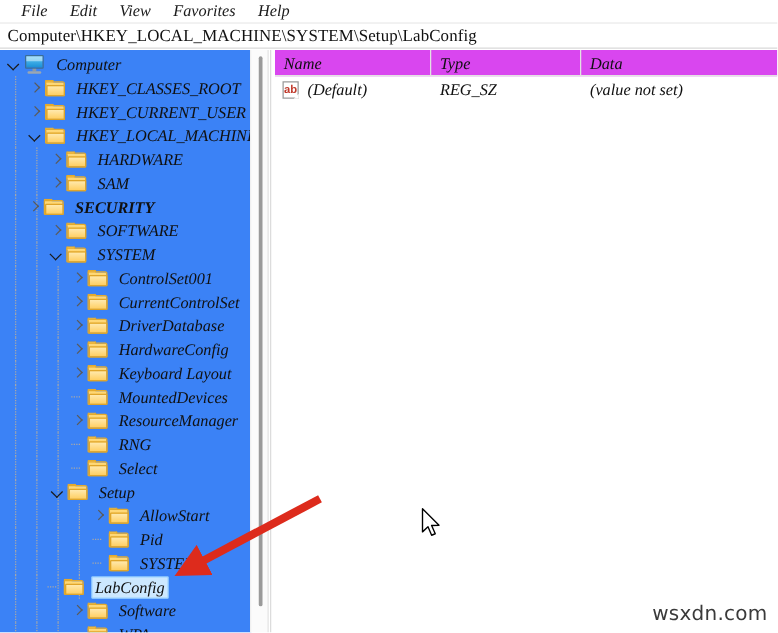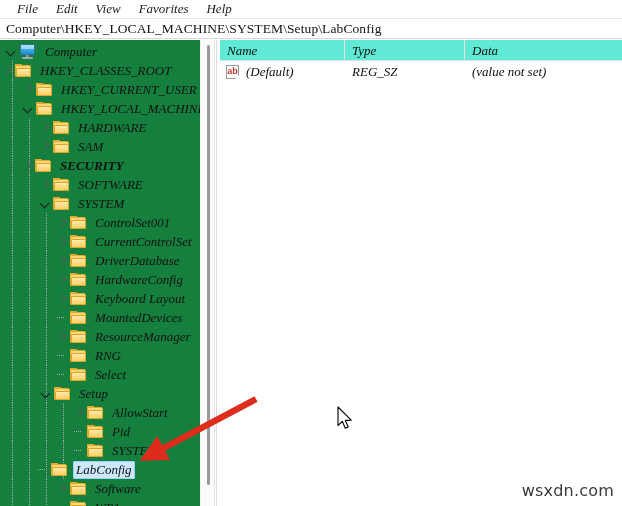--- a/index.html
+++ b/index.html
@@ -56,21 +56,21 @@
   
   .panes {
     position: absolute; left: 0; top: 40px;
     width: 622px; height: 466px;
     box-sizing: border-box;
   }
 
   .left-pane {
     position: absolute; left: 0; top: 0;
     width: 200px; height: 466px;
-    background: #15803d;
+    background: #3b82f6;
     overflow: hidden;
     border-right: 1px solid #ffffff;
   }
 
   
   .vscroll {
     position: absolute;
     left: 200px; top: 0;
     width: 15px; height: 466px;
     background: #fbfbfb;
@@ -233,21 +233,21 @@
   .tree-row.selected .tree-label {
     background: #cce8ff;
     border: 1px solid #99d1ff;
     padding: 0 2px;
   }
 
   
   .col-header {
     position: relative;
     height: 21px;
-    background: #5eead4;
+    background: #d946ef;
     border-bottom: 1px solid #e2e2e2;
     box-sizing: border-box;
   }
   .col-header .cell {
     position: absolute;
     top: 0;
     height: 21px;
     line-height: 21px;
     font-style: italic;
     font-size: 13px;
@@ -364,21 +364,21 @@
           <div class="tree-row" style="padding-left: 4px;">
             <span class="twisty expanded"></span>
             <span class="pc-icon">
               <span class="screen"></span>
               <span class="glare"></span>
               <span class="stand"></span>
               <span class="base"></span>
             </span>
             <span class="tree-label">Computer</span>
           </div>
-          <div class="tree-row" style="">
+          <div class="tree-row" style="padding-left: 21px;">
             <span class="guide" style="left: 12px;"></span>
             <span class="twisty collapsed"></span>
             <span class="folder-icon">
               <span class="tab"></span>
               <span class="back"></span>
               <span class="front"></span>
             </span>
             <span class="tree-label">HKEY_CLASSES_ROOT</span>
           </div>
           <div class="tree-row" style="padding-left: 21px;">

